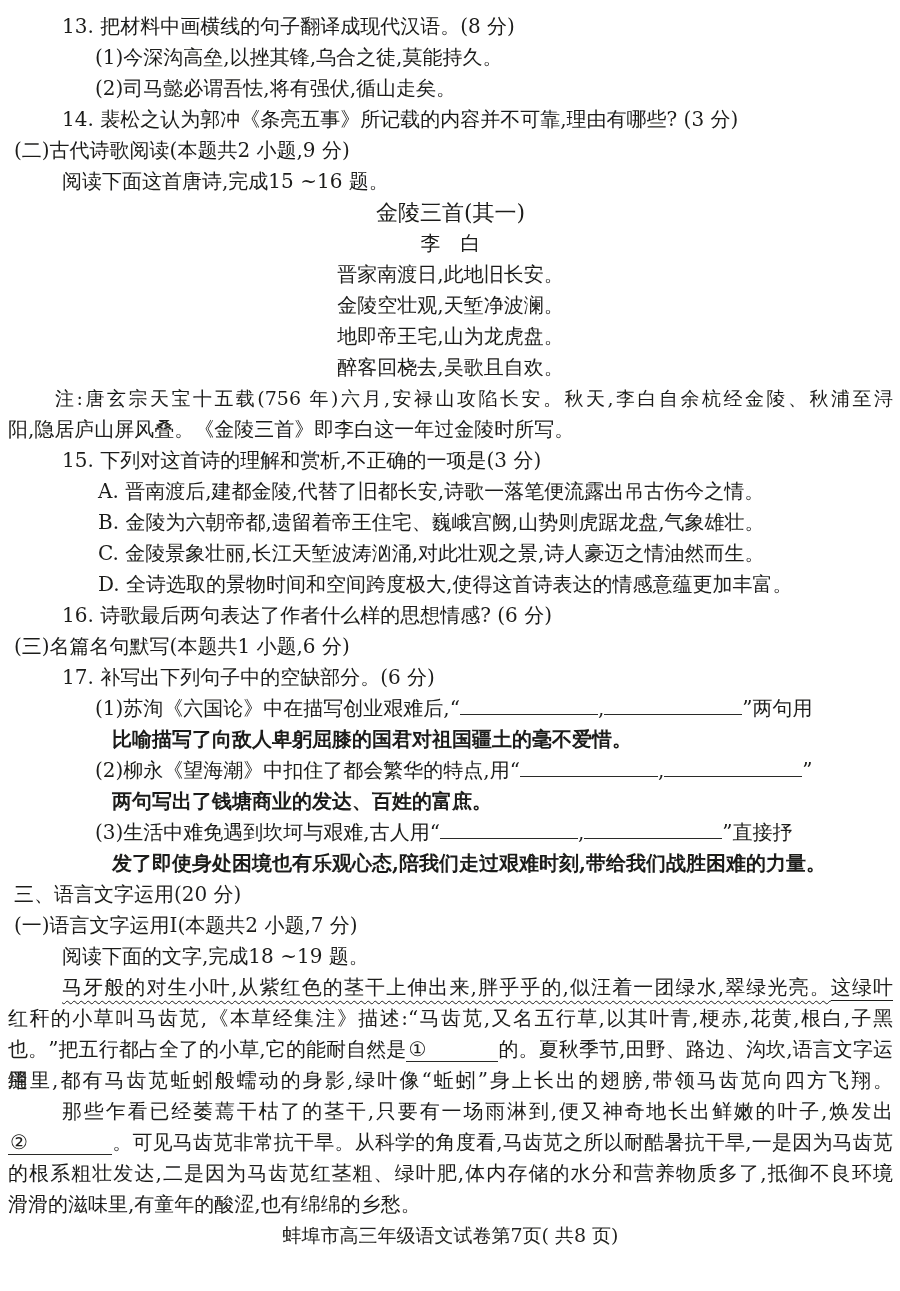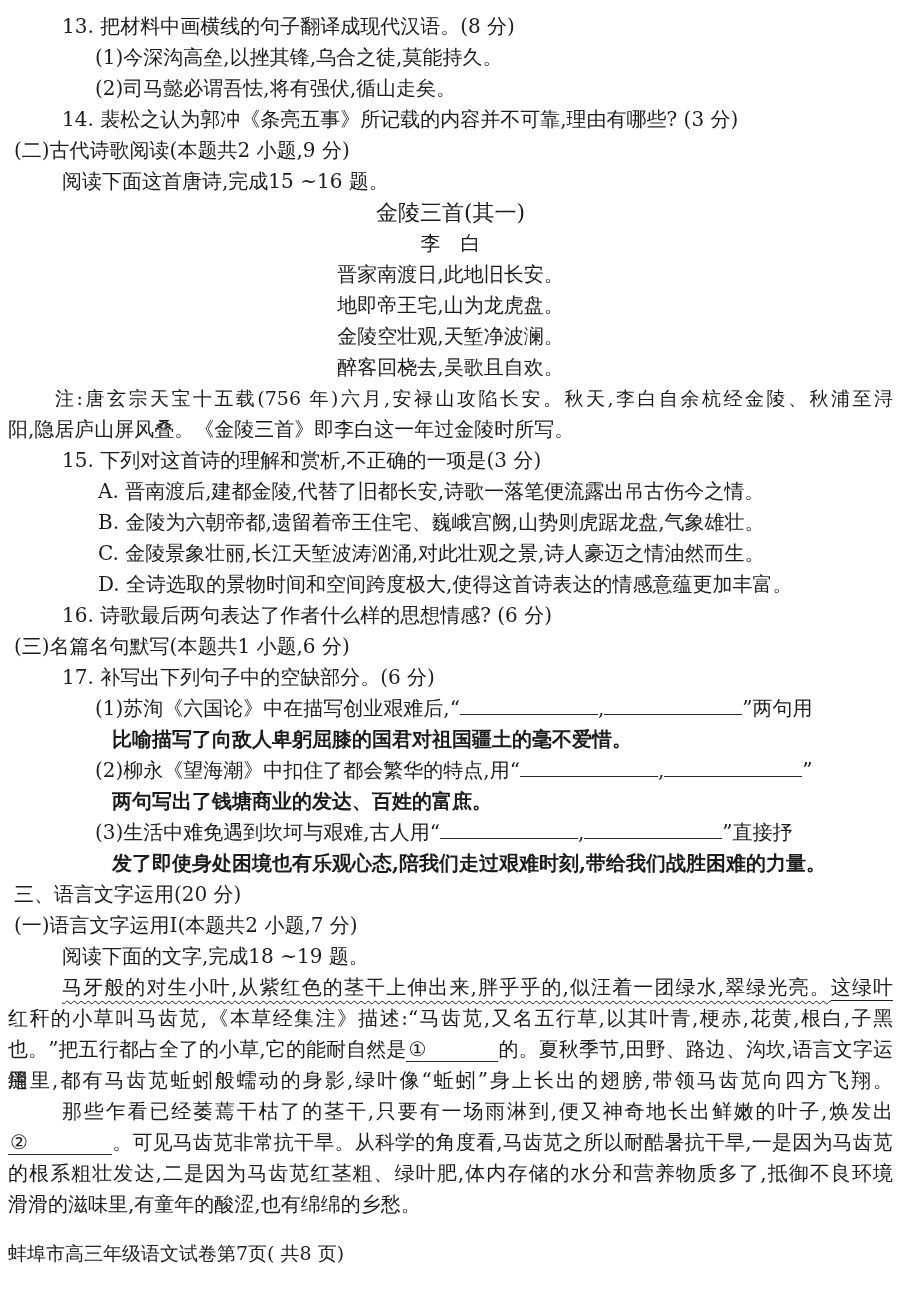--- a/index.html
+++ b/index.html
@@ -30,21 +30,21 @@
   .cont {padding-left:104px;font-weight:bold;}
   .sec  {padding-left:6px;}
   .flush{padding-left:0;}
   .note1{text-indent:47px;font-size:19px;}
   .p    {font-size:20px;}
   .ind  {text-indent:54px;}
   .ctitle,.cauthor,.cverse{text-align:center;}
   .ctitle{font-size:22px;font-weight:700;}
   .cauthor{font-size:20px;}
   .just{text-align:justify;text-align-last:justify;}
-  .footer{font-size:19px;margin-top:18px;color:#22221f;}
+  .footer{text-align:center;font-size:19px;margin-top:0;color:#22221f;}
   .seg-bold{font-weight:400;}
   .seg-wavy{
     text-decoration-line:underline;
     text-decoration-style:wavy;
     text-decoration-thickness:1px;
     text-underline-offset:6px;
   }
   .seg-uline{
     text-decoration-line:underline;
     text-decoration-style:solid;
@@ -75,22 +75,22 @@
   <div id="content">
       <div class="line q"><span class="seg-plain">13. 把材料中画横线的句子翻译成现代汉语。(8 分)</span></div>
       <div class="line sub"><span class="seg-plain">(1)今深沟高垒,以挫其锋,乌合之徒,莫能持久。</span></div>
       <div class="line sub"><span class="seg-plain">(2)司马懿必谓吾怯,将有强伏,循山走矣。</span></div>
       <div class="line q"><span class="seg-plain">14. 裴松之认为郭冲《条亮五事》所记载的内容并不可靠,理由有哪些? (3 分)</span></div>
       <div class="line sec"><span class="seg-bold">(二)古代诗歌阅读</span><span class="seg-plain">(本题共2 小题,9 分)</span></div>
       <div class="line q"><span class="seg-plain">阅读下面这首唐诗,完成15 ~16 题。</span></div>
       <div class="line ctitle"><span class="seg-bold">金陵三首(其一)</span></div>
       <div class="line cauthor"><span class="seg-plain">李　白</span></div>
       <div class="line cverse"><span class="seg-plain">晋家南渡日,此地旧长安。</span></div>
+      <div class="line cverse"><span class="seg-plain">金陵空壮观,天堑净波澜。</span></div>
       <div class="line cverse"><span class="seg-plain">地即帝王宅,山为龙虎盘。</span></div>
-      <div class="line cverse"><span class="seg-plain">金陵空壮观,天堑净波澜。</span></div>
       <div class="line cverse"><span class="seg-plain">醉客回桡去,吴歌且自欢。</span></div>
       <div class="line note1 just"><span class="seg-plain">注:唐玄宗天宝十五载(756 年)六月,安禄山攻陷长安。秋天,李白自余杭经金陵、秋浦至浔</span></div>
       <div class="line flush"><span class="seg-plain">阳,隐居庐山屏风叠。《金陵三首》即李白这一年过金陵时所写。</span></div>
       <div class="line q"><span class="seg-plain">15. 下列对这首诗的理解和赏析,不正确的一项是(3 分)</span></div>
       <div class="line opt"><span class="seg-plain">A. 晋南渡后,建都金陵,代替了旧都长安,诗歌一落笔便流露出吊古伤今之情。</span></div>
       <div class="line opt"><span class="seg-plain">B. 金陵为六朝帝都,遗留着帝王住宅、巍峨宫阙,山势则虎踞龙盘,气象雄壮。</span></div>
       <div class="line opt"><span class="seg-plain">C. 金陵景象壮丽,长江天堑波涛汹涌,对此壮观之景,诗人豪迈之情油然而生。</span></div>
       <div class="line opt"><span class="seg-plain">D. 全诗选取的景物时间和空间跨度极大,使得这首诗表达的情感意蕴更加丰富。</span></div>
       <div class="line q"><span class="seg-plain">16. 诗歌最后两句表达了作者什么样的思想情感? (6 分)</span></div>
       <div class="line sec"><span class="seg-bold">(三)名篇名句默写</span><span class="seg-plain">(本题共1 小题,6 分)</span></div>

